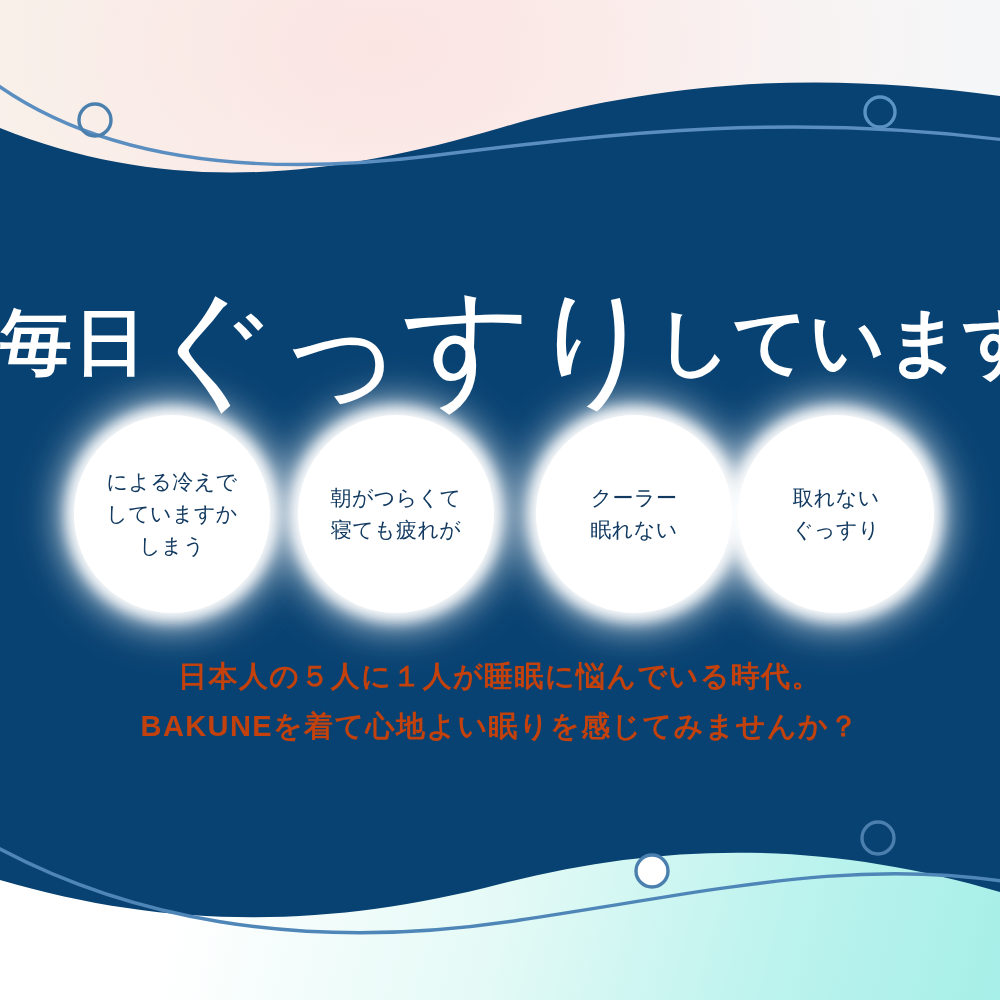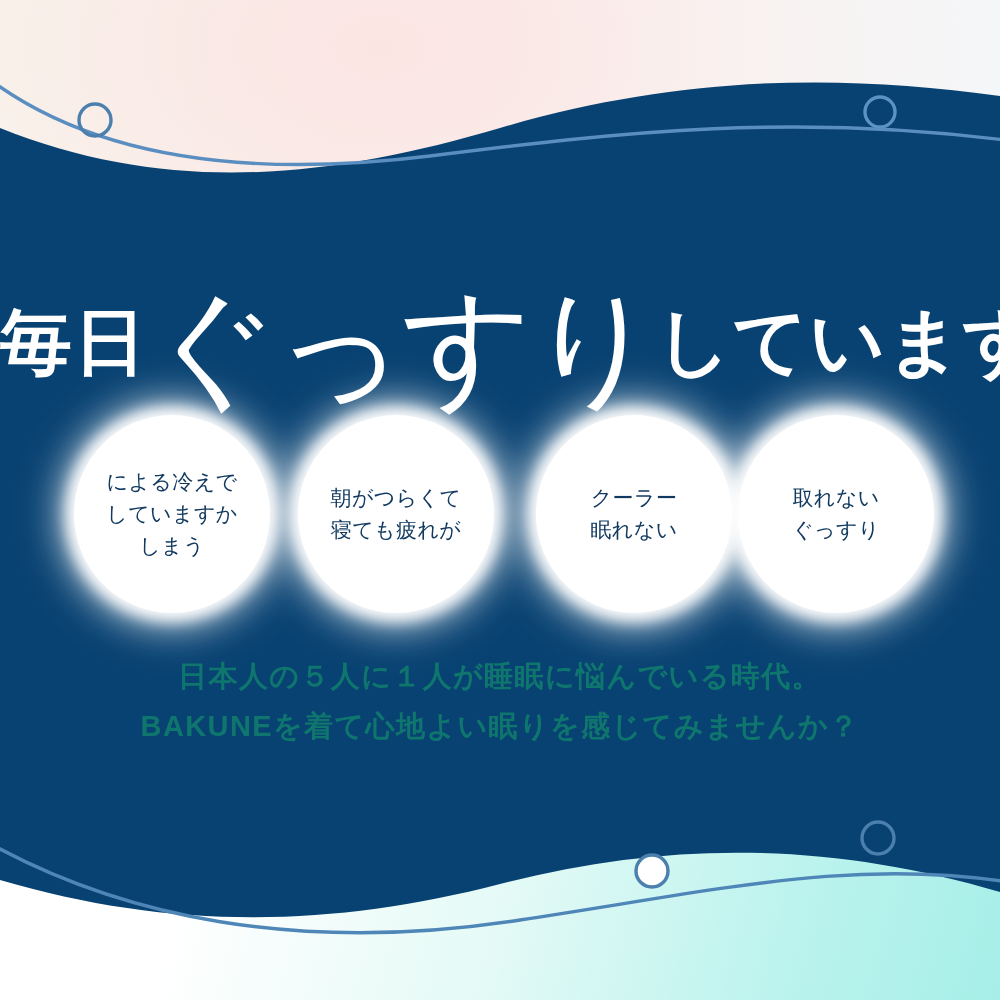--- a/index.html
+++ b/index.html
@@ -110,21 +110,21 @@
   .bubble:nth-child(4) { left: 678px; }
   .bubble .bline { display: block; white-space: nowrap; }
 
   
   .lead {
     position: absolute;
     left: 0;
     top: 652px;
     width: 1000px;
     text-align: center;
-    color: #0f766e;
+    color: #c2410c;
     font-size: 29px;
     font-weight: 700;
     line-height: 1.72;
     letter-spacing: 1.4px;
   }
   .lead .lline { display: block; white-space: nowrap; }
 </style>
 </head>
 <body>
 

